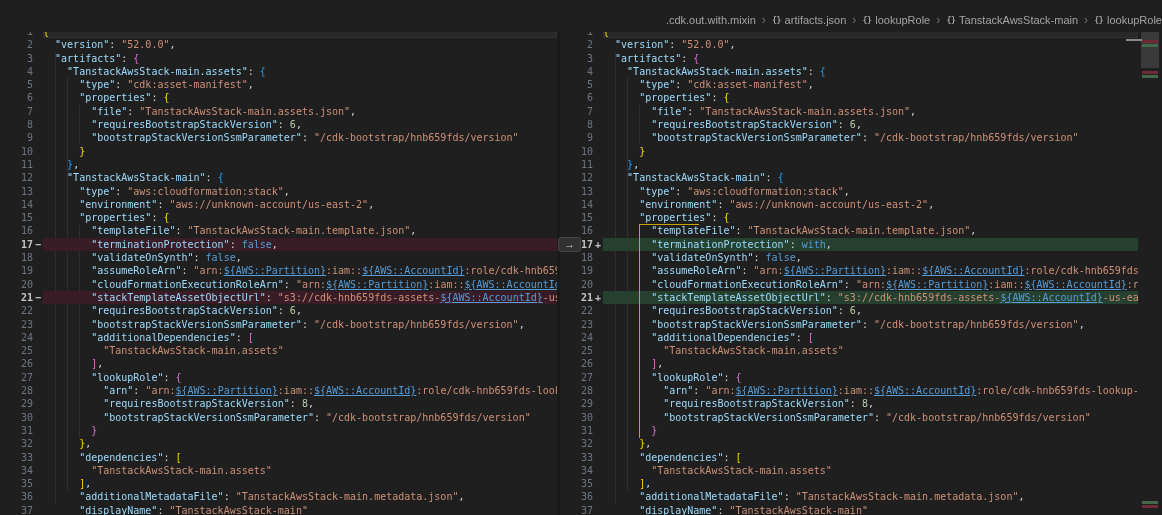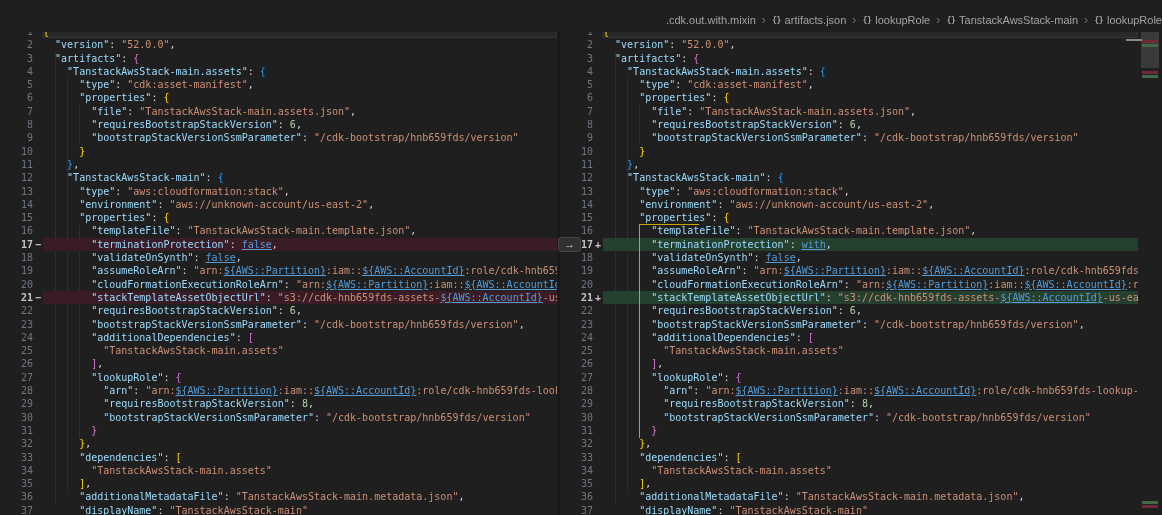--- a/index.html
+++ b/index.html
@@ -38,21 +38,21 @@
   .sign{width:10px;flex:none;text-align:center;color:var(--gutter_changed_fg,#c6c6c6);font-weight:bold;}
   .code{flex:1;white-space:pre;overflow:hidden;}
   .line.del .code{background:var(--removed_line_bg,#3a1c26);}
   .line.add .code{background:var(--added_line_bg,#26402f);}
   .line.cur .code{background:var(--current_line_bg,#292929);box-shadow:inset 0 0 0 1px #333333;}
 
   
   .tok.k{color:var(--key,#9cdcfe);}
   .tok.s{color:var(--string,#ce9178);}
   .tok.n{color:var(--number,#b5cea8);}
-  .tok.b{color:var(--boolean,#569cd6);text-decoration:underline;}
+  .tok.b{color:var(--boolean,#569cd6);}
   .tok.t{color:var(--template_var,#569cd6);text-decoration:underline;}
   .tok.p{color:var(--punct,#d4d4d4);}
   .tok.g{color:var(--bracket_gold,#ffd700);}
   .tok.o{color:var(--bracket_orchid,#da70d6);}
   .tok.u{color:var(--bracket_blue,#179fff);}
   .tok.w{color:#d4d4d4;}
 
   
   .guide{position:absolute;width:1px;background:var(--guide,#2f2f2f);z-index:0;}
   .guide.active{background:var(--active_guide,#c8a400);z-index:2;width:1px;}

